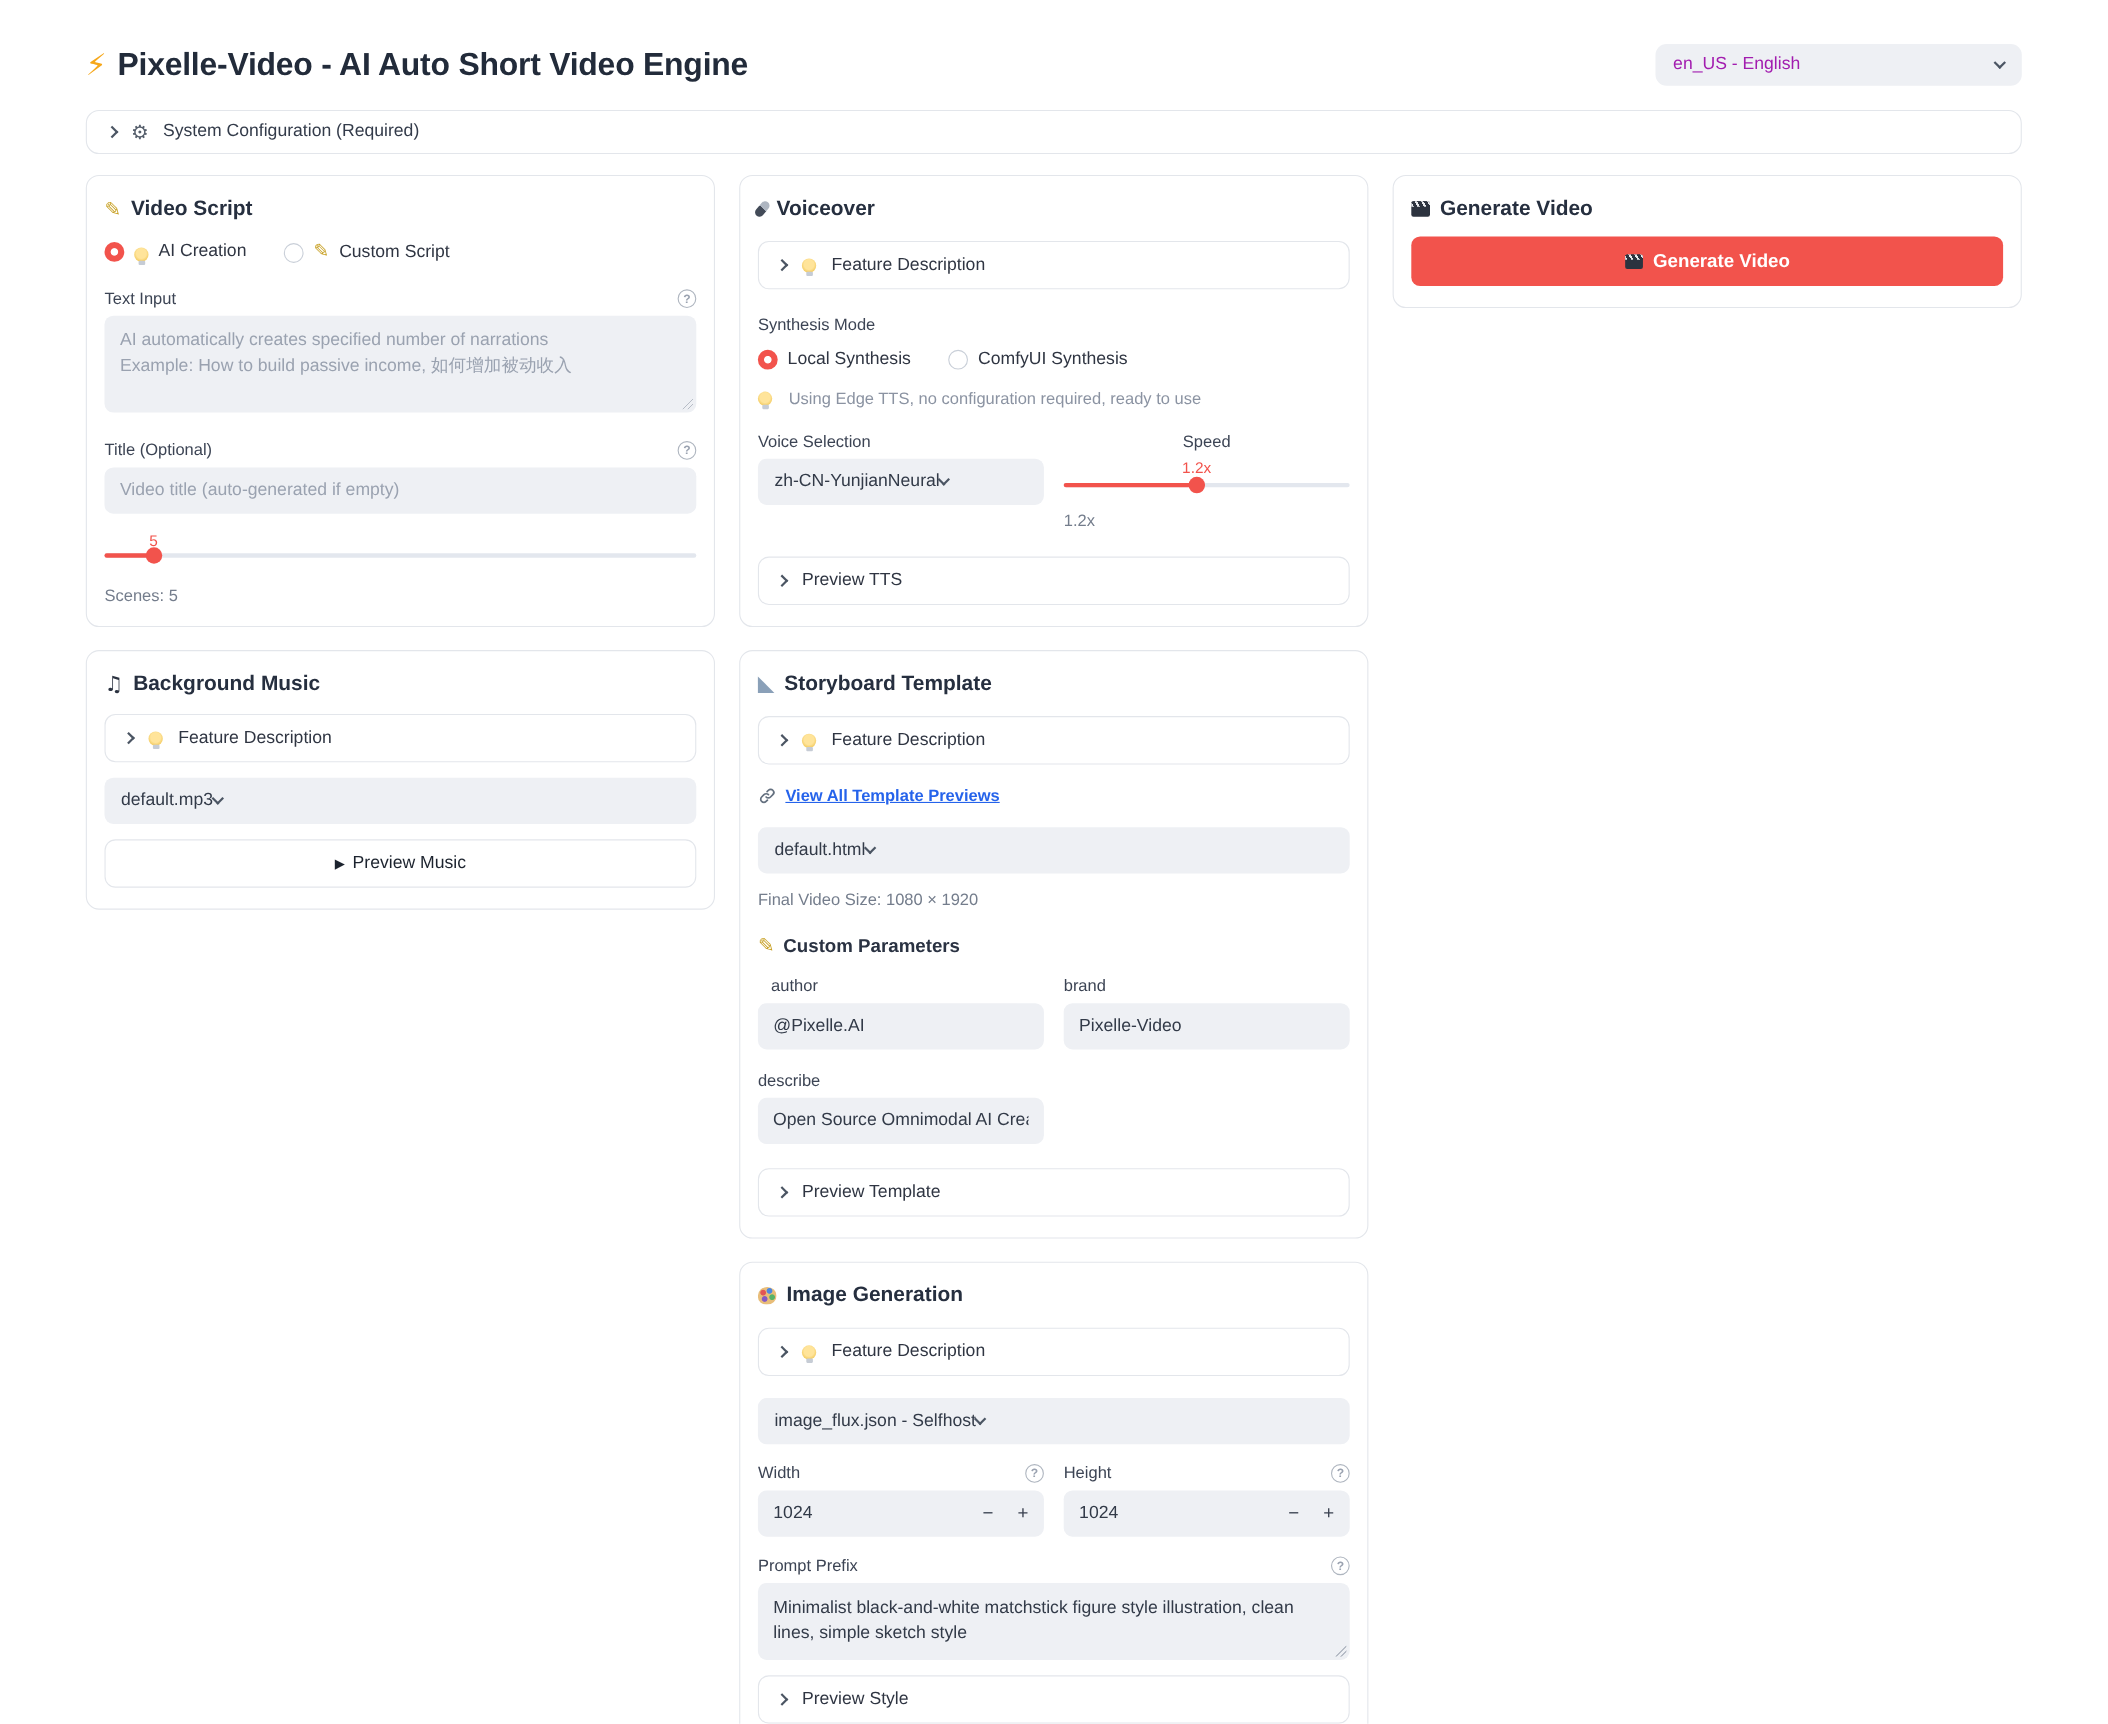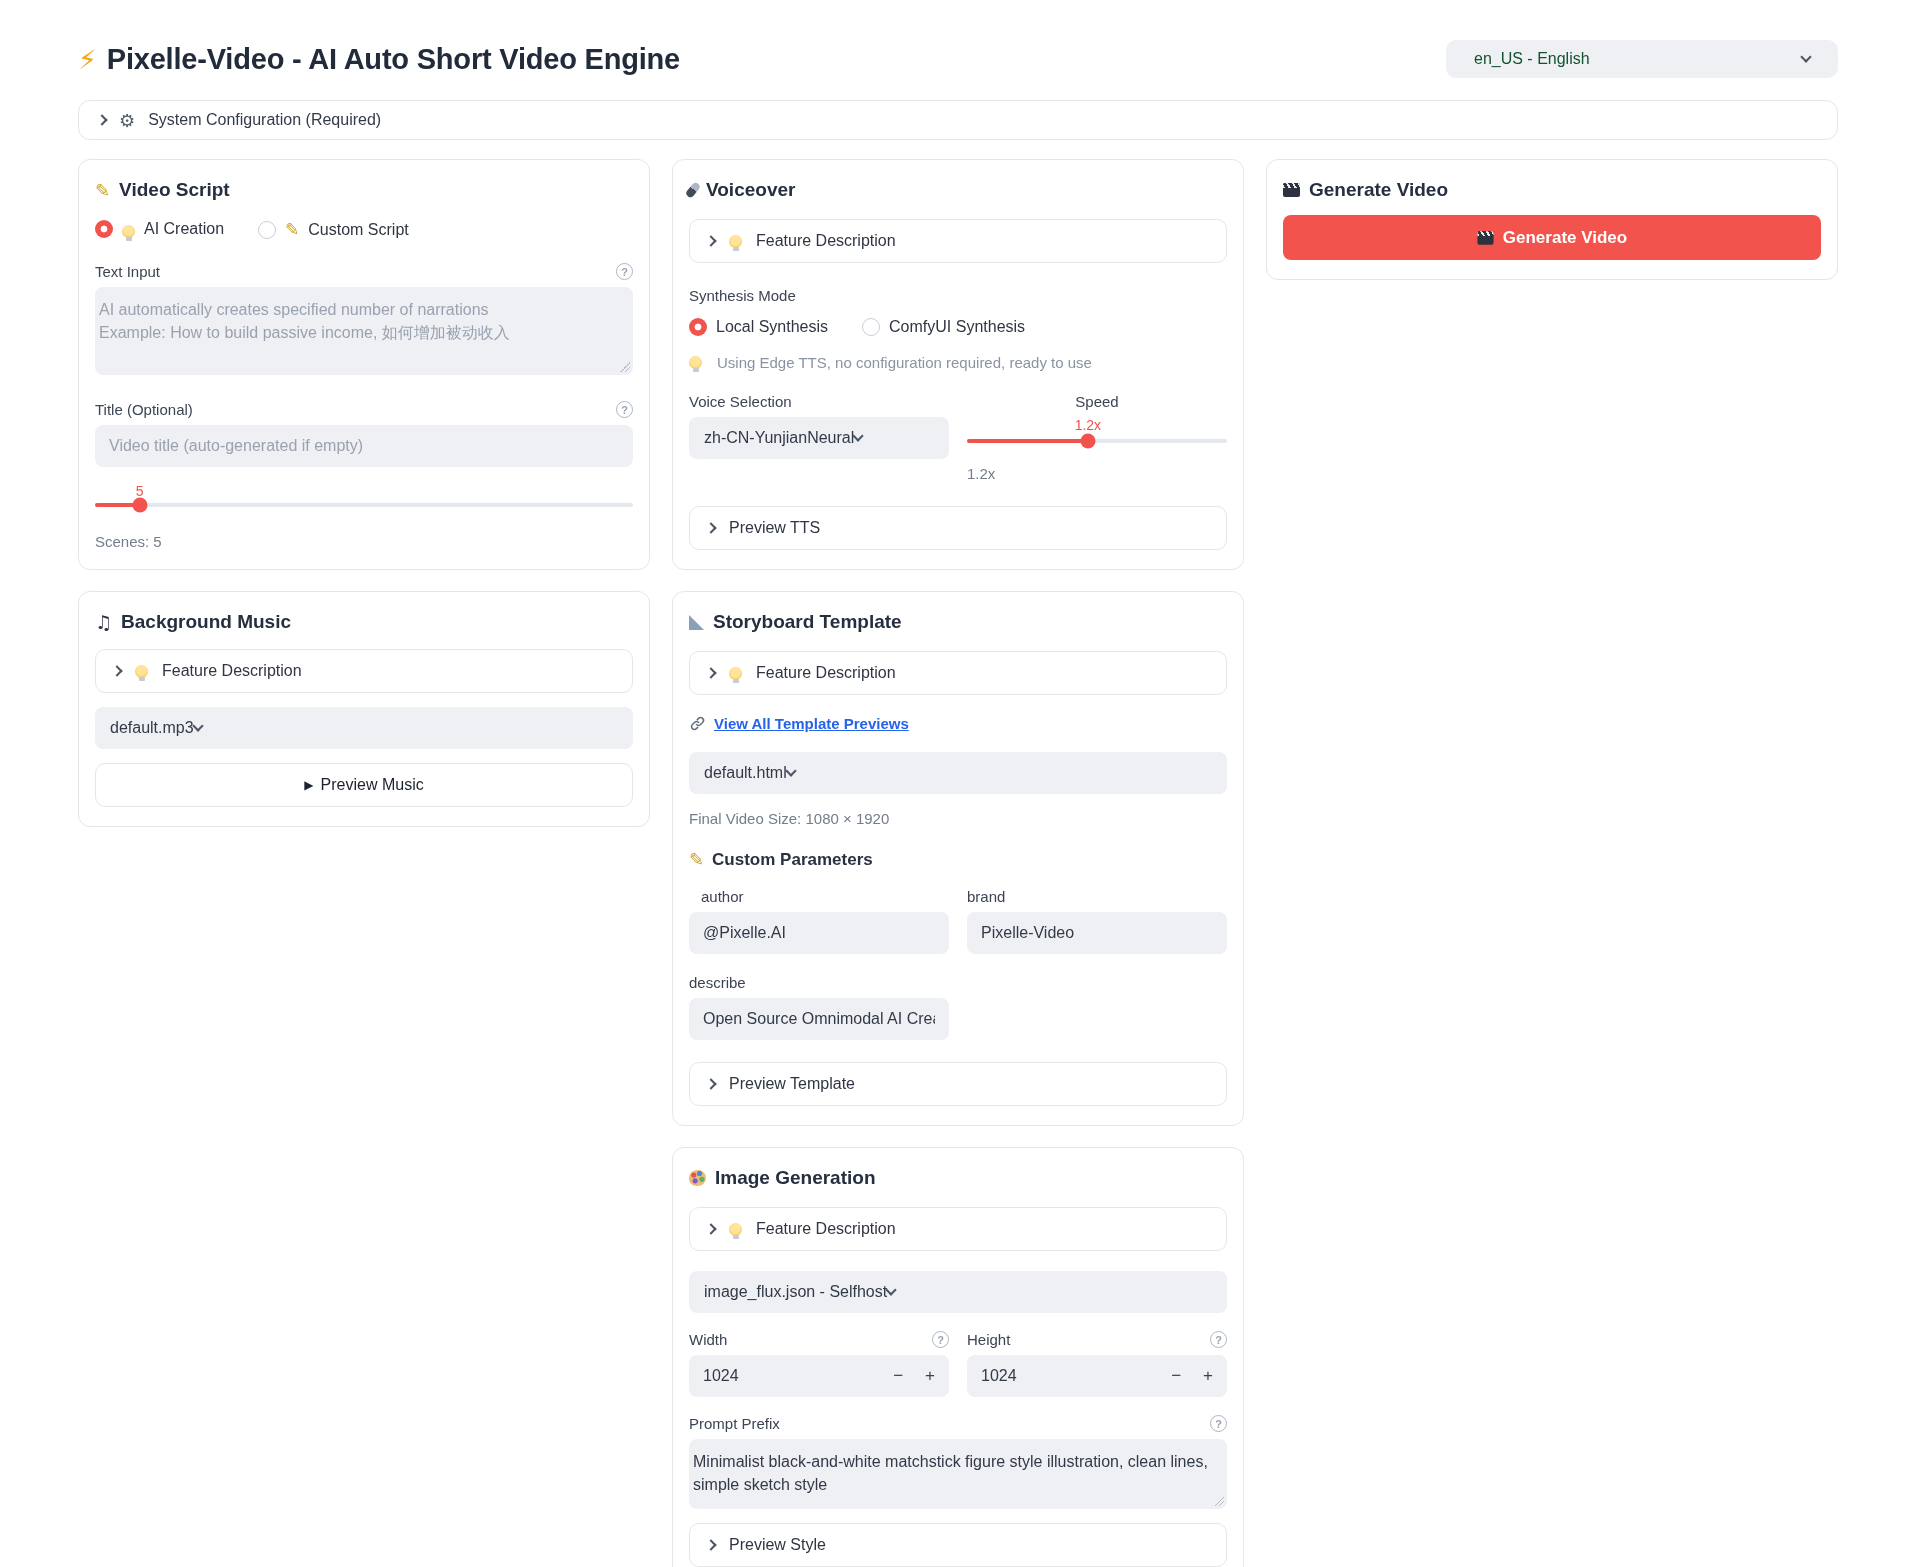--- a/index.html
+++ b/index.html
@@ -4,23 +4,23 @@
 <style>
   * { box-sizing: border-box; margin: 0; padding: 0; }
   html,body { width: 1916px; height: 1567px; background:#ffffff;
     font-family: "Liberation Sans","DejaVu Sans",sans-serif; color:#2a3242; }
   .page { padding: 40px 78px 0 78px; }
 
   
   .header-row { display:flex; justify-content:space-between; align-items:center; margin-bottom:22px; }
   .app-title { display:flex; align-items:center; gap:10px; font-size:29px; font-weight:700; color:#222b3a; letter-spacing:-0.2px;}
   .bolt { color:#f6a719; font-size:27px; font-family:"DejaVu Sans",sans-serif; }
-  .lang-select { width:392px; height:38px; background:#eef0f4; border-radius:10px;
-    display:flex; align-items:center; justify-content:space-between; padding:0 28px;
-    font-size:16px; color:#14532d; cursor:pointer; }
+  .lang-select { width:333px; height:38px; background:#eef0f4; border-radius:10px;
+    display:flex; align-items:center; justify-content:space-between; padding:0 16px;
+    font-size:16px; color:#a21caf; cursor:pointer; }
 
   
   .chev { display:inline-block; width:8px; height:8px; border-right:2px solid #4b5563; border-bottom:2px solid #4b5563; flex:none; }
   .chev-right { transform: rotate(-45deg); }
   .chev-down  { transform: rotate(45deg); margin-top:-4px; }
 
   
   .sys-accordion { height:40px; border:1px solid #e3e6eb; border-radius:12px; display:flex;
     align-items:center; gap:13px; padding:0 19px; font-size:16px; color:#333b4a; cursor:pointer; margin-bottom:19px; background:#fff;}
   .gear { font-family:"DejaVu Sans",sans-serif; font-size:18px; color:#555e6b; }
@@ -58,21 +58,21 @@
   
   .acc { height:44px; border:1px solid #e3e6eb; border-radius:10px; background:#fff;
     display:flex; align-items:center; gap:14px; padding:0 17px; font-size:16px; color:#2f3542; cursor:pointer; }
   .select { height:42px; background:#eef0f4; border-radius:8px; display:flex; align-items:center;
     padding:4px 15px; font-size:16px; color:#323a48; cursor:pointer; }
   .field-label { display:flex; align-items:center; justify-content:space-between;
     font-size:15px; color:#3c4454; margin-bottom:7px; }
   .text-input { width:100%; height:42px; background:#eef0f4; border:none; border-radius:8px;
     padding:0 14px; font-size:16px; color:#323a48; font-family:inherit; }
   .text-input::placeholder { color:#9aa2b0; }
-  .textarea { background:#eef0f4; border-radius:8px; padding:11px 4px; font-size:16px;
+  .textarea { background:#eef0f4; border-radius:8px; padding:11px 14px; font-size:16px;
     line-height:1.45; position:relative; cursor:text; }
   .textarea .ph { color:#9aa2b0; display:block; }
   .textarea .val { color:#323a48; display:block; }
   .textarea::after { content:""; position:absolute; right:3px; bottom:3px; width:10px; height:10px;
     background: linear-gradient(135deg, transparent 0 50%, #b6bcc6 50% 56%, transparent 56% 72%, #b6bcc6 72% 78%, transparent 78%); }
 
   .radio-row { display:flex; align-items:center; gap:34px; }
   .radio-opt { display:flex; align-items:flex-end; gap:9px; font-size:16px; color:#2f3542; cursor:pointer; }
   .radio { width:18px; height:18px; border-radius:50%; flex:none; }
   .radio.on  { background: radial-gradient(circle, #ffffff 0 3px, #f2534c 3.8px); }

